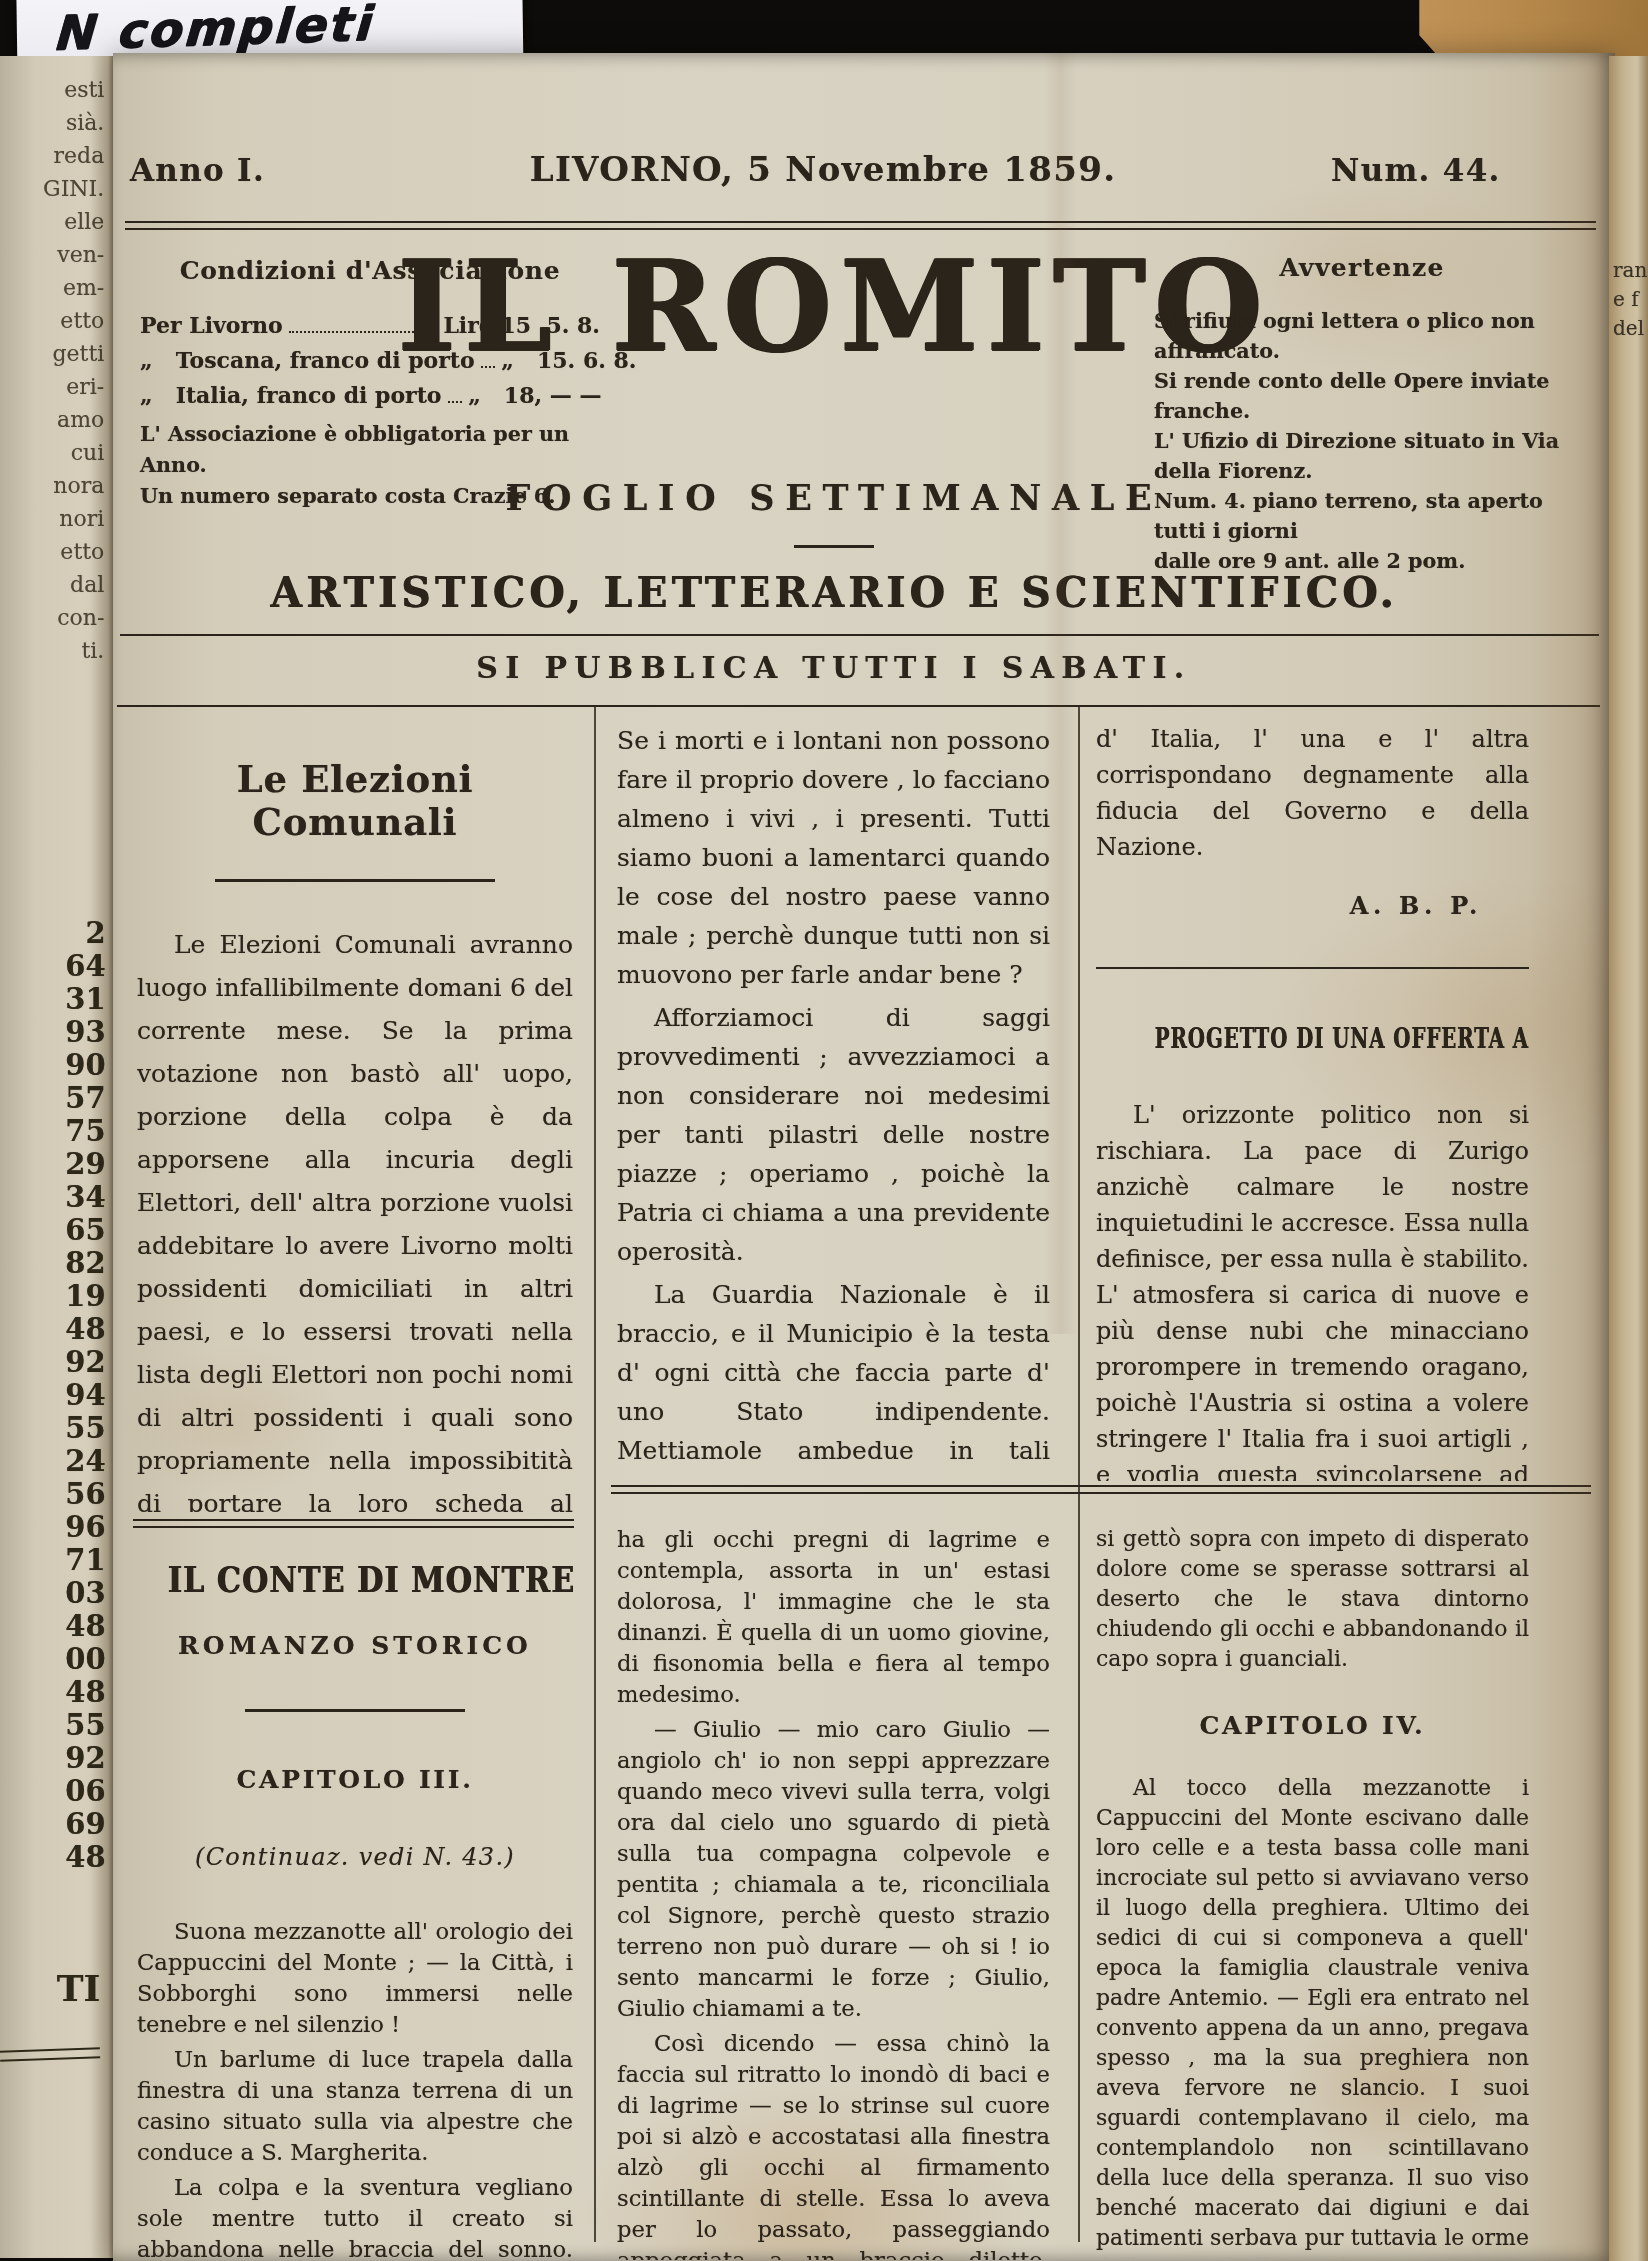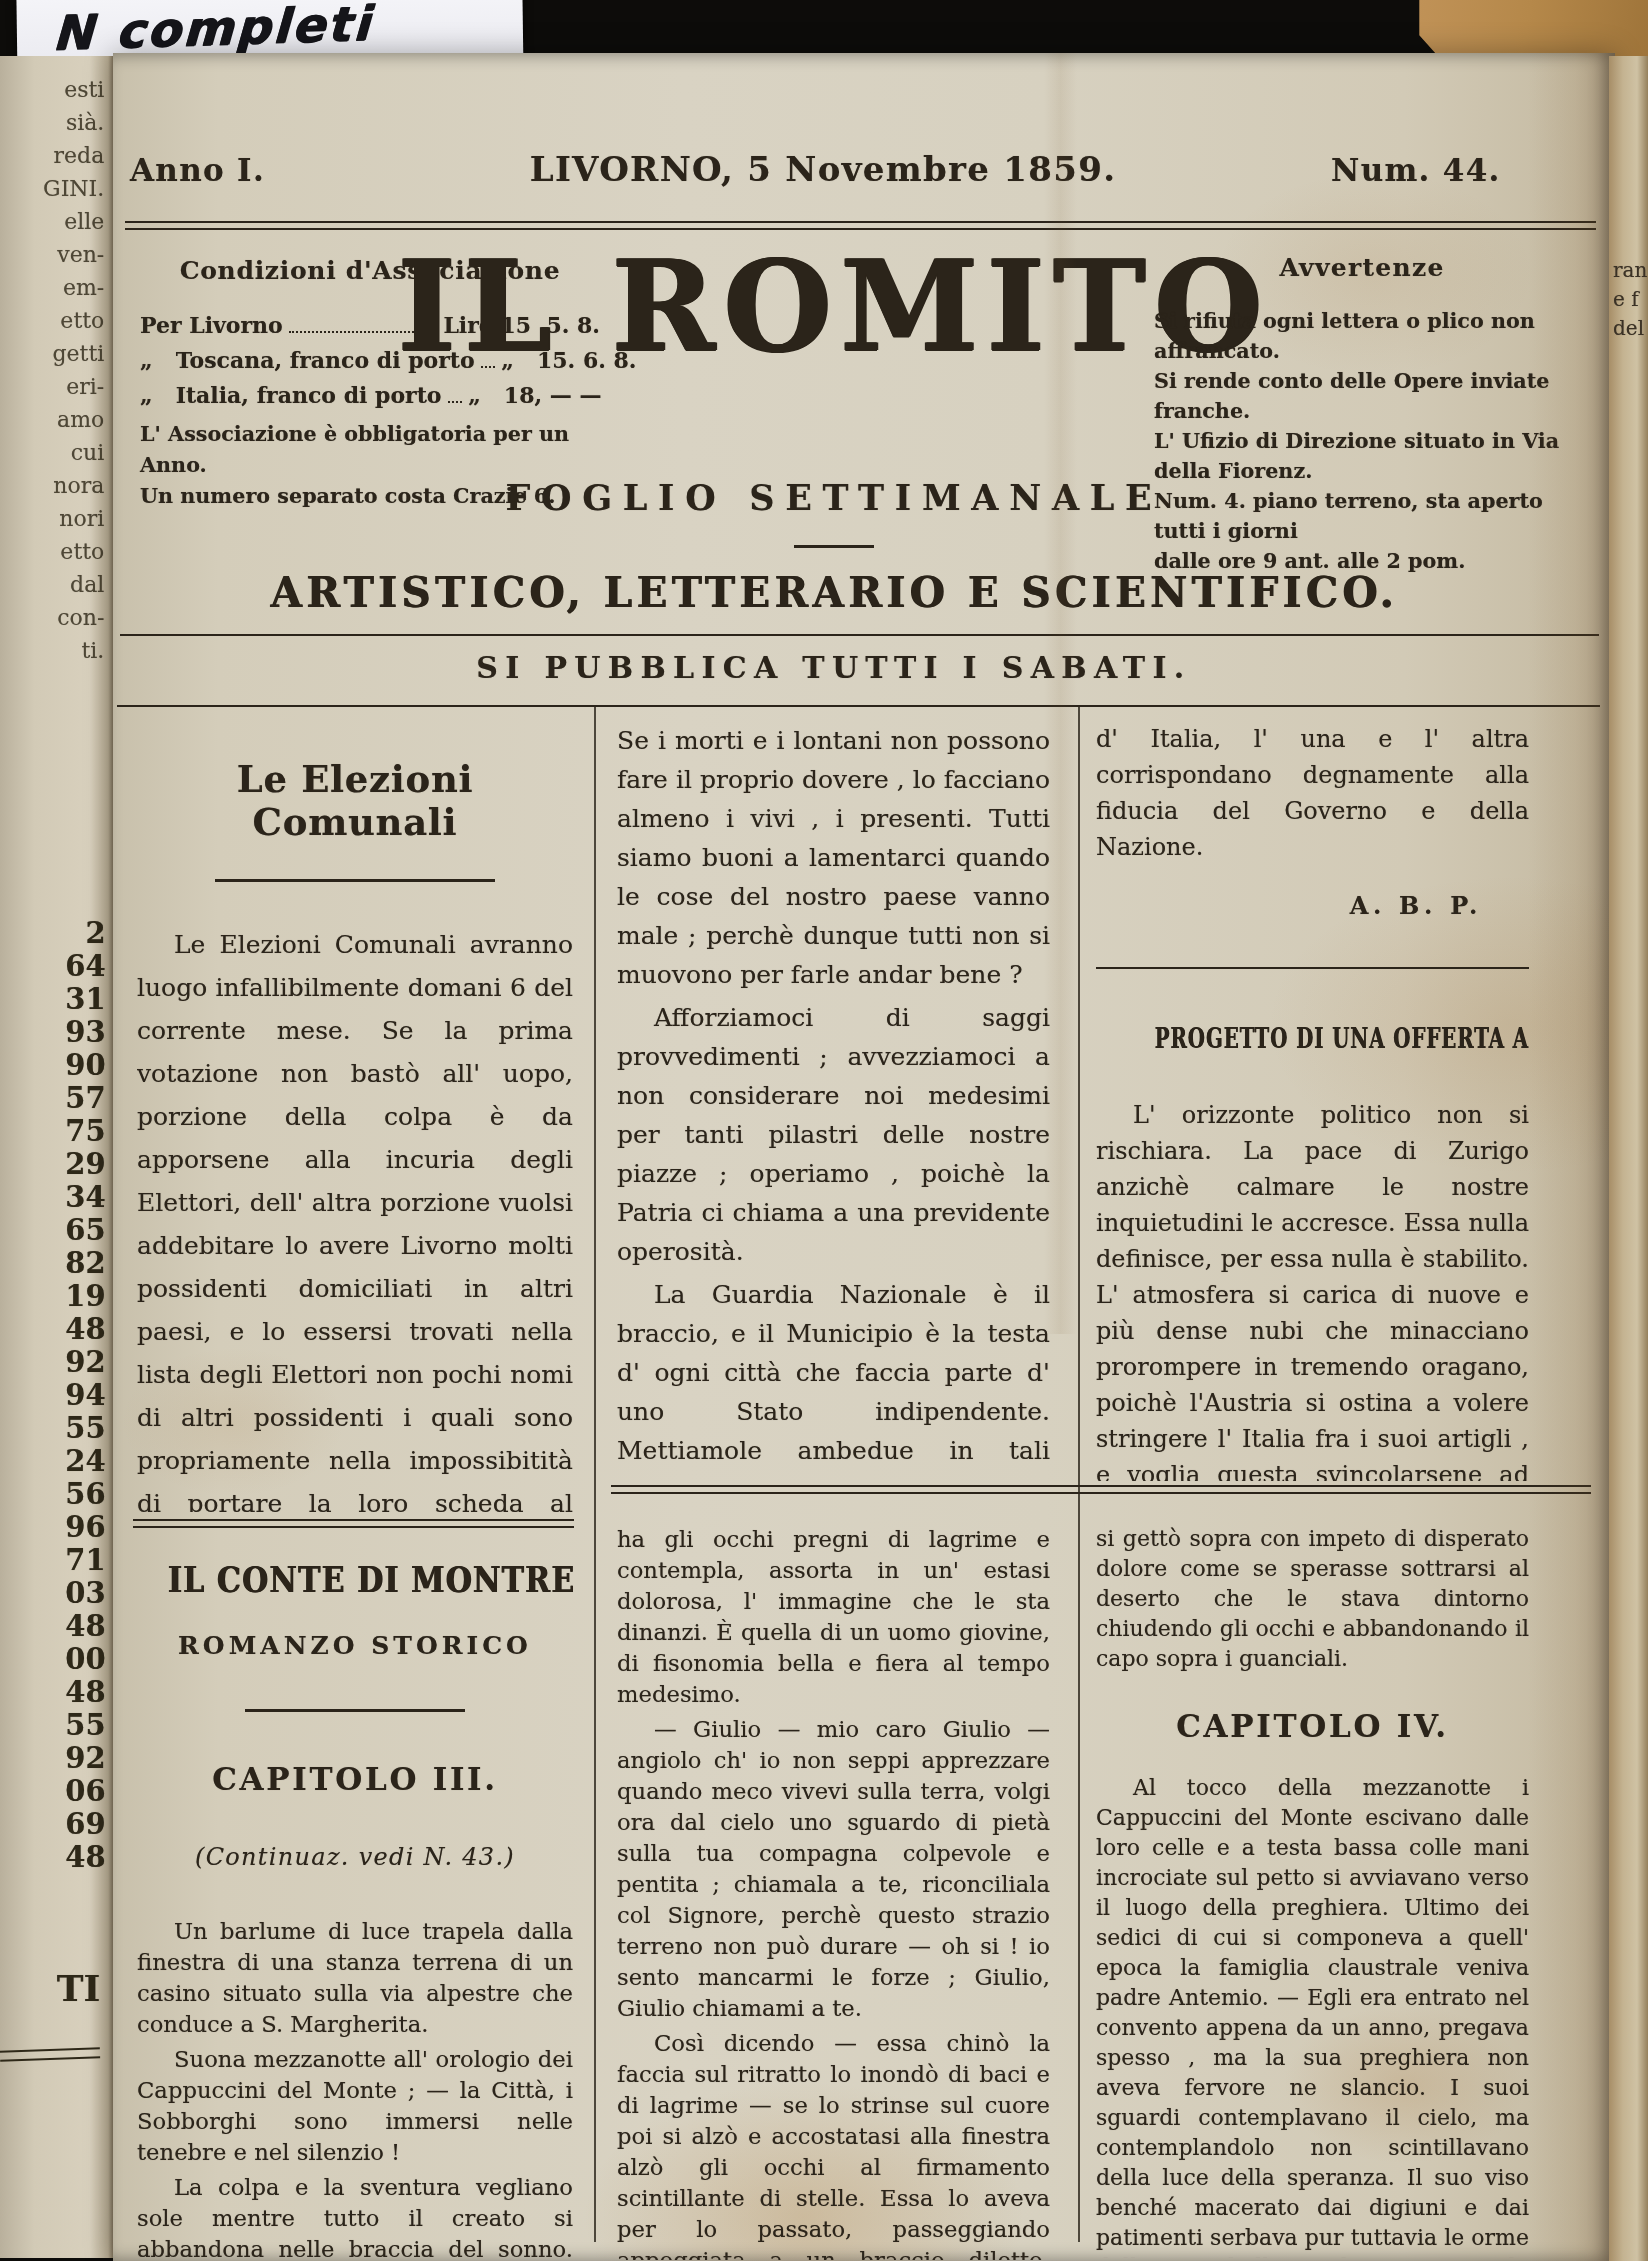--- a/index.html
+++ b/index.html
@@ -159,21 +159,21 @@
   .feu1{left:24px;top:1507px;width:436px;height:697px;font-size:22.7px;line-height:31px;}
   .feu2{left:504px;top:1471px;width:433px;height:736px;font-size:22.7px;line-height:31px;}
   .feu3{left:983px;top:1471px;width:433px;height:734px;font-size:22px;line-height:30px;}
   .feu-title{
     text-align:center;font-size:35px;font-weight:700;white-space:nowrap;letter-spacing:1.3px;
     transform:scaleX(.86);transform-origin:center;margin:4px 0 0 0;text-indent:0;
     text-shadow:1px 0 0 currentColor;
   }
   .feu-sub{text-align:center;font-size:25px;font-weight:700;letter-spacing:4px;margin:35px 0 0 0;text-indent:0;}
   .feu-divider{width:220px;height:2.7px;background:#2b241a;margin:48px auto 0 auto;}
-  .chapter{text-align:center;font-size:31px;font-weight:600;letter-spacing:2.7px;margin:52px 0 0 0;text-indent:0;}
+  .chapter{text-align:center;font-size:25px;font-weight:600;letter-spacing:2.7px;margin:52px 0 0 0;text-indent:0;}
   .continuaz{text-align:center;font-style:italic;font-size:24px;margin:47px 0 43px 0;text-indent:0;letter-spacing:1.3px;}
   .chapter4{margin:37px 0 32px 0;}
   .ink{text-shadow:0 0 0.7px rgba(43,36,26,.45);}
 </style>
 </head>
 <body>
 
 <div class="label-strip">
   <span class="handwriting">N completi</span>
 </div>
@@ -304,22 +304,22 @@
 
   <div class="rule-double rule-f1"></div>
   <div class="rule-double rule-f23"></div>
 
   <section class="col feu1 ink">
     <h2 class="feu-title">IL CONTE DI MONTREMITO</h2>
     <div class="feu-sub">ROMANZO STORICO</div>
     <div class="feu-divider"></div>
     <div class="chapter">CAPITOLO III.</div>
     <div class="continuaz">(Continuaz. vedi N. 43.)</div>
+    <p>Suona mezzanotte all' orologio dei Cappuccini del Monte ; — la Città, i Sobborghi sono immersi nelle tenebre e nel silenzio !</p>
     <p>Un barlume di luce trapela dalla finestra di una stanza terrena di un casino situato sulla via alpestre che conduce a S. Margherita.</p>
-    <p>Suona mezzanotte all' orologio dei Cappuccini del Monte ; — la Città, i Sobborghi sono immersi nelle tenebre e nel silenzio !</p>
     <p>La colpa e la sventura vegliano sole mentre tutto il creato si abbandona nelle braccia del sonno. Quale di coteste due erinni vieta che le palpebre di chi abita in quella stanza si chiudano al riposo ? Una donna vestita a bruno veglia accanto a una lampada solitaria, un ritratto sta sul tavolino su cui appoggia i gomiti, mentre le mani sostengono il capo ;</p>
   </section>
 
   <section class="col feu2 ink">
     <p class="noindent">ha gli occhi pregni di lagrime e contempla, assorta in un' estasi dolorosa, l' immagine che le sta dinanzi. È quella di un uomo giovine, di fisonomia bella e fiera al tempo medesimo.</p>
     <p>— Giulio — mio caro Giulio — angiolo ch' io non seppi apprezzare quando meco vivevi sulla terra, volgi ora dal cielo uno sguardo di pietà sulla tua compagna colpevole e pentita ; chiamala a te, riconciliala col Signore, perchè questo strazio terreno non può durare — oh si ! io sento mancarmi le forze ; Giulio, Giulio chiamami a te.</p>
     <p>Così dicendo — essa chinò la faccia sul ritratto lo inondò di baci e di lagrime — se lo strinse sul cuore poi si alzò e accostatasi alla finestra alzò gli occhi al firmamento scintillante di stelle. Essa lo aveva per lo passato, passeggiando appoggiata a un braccio diletto, ammirato sopr' altre colline, in mezzo a altri giardini, ricchi di fiori che imbalsamavano le ali del venticello notturno. Ora, quel venticello aveva finito di sussurrarle dintorno, lungi erano le sue colline, lunge il profumo dei gelsomini , degli aranci e, Giulio ahi ! Giulio giaceva in un sepolcro lontano.</p>
 
   </section>
 

